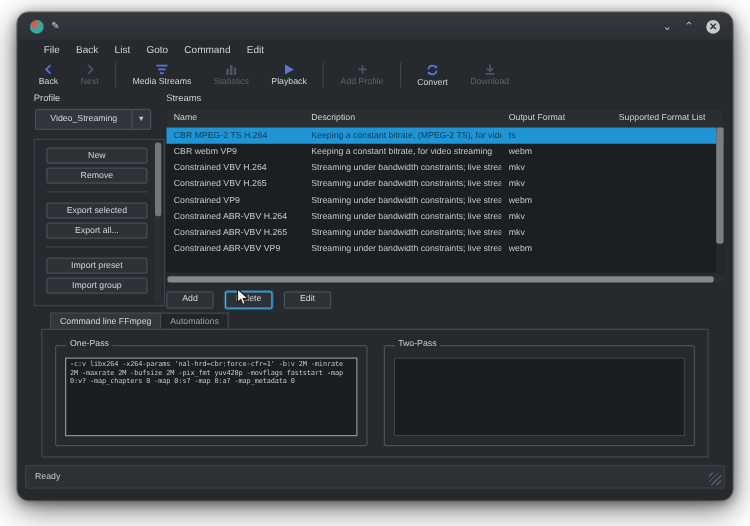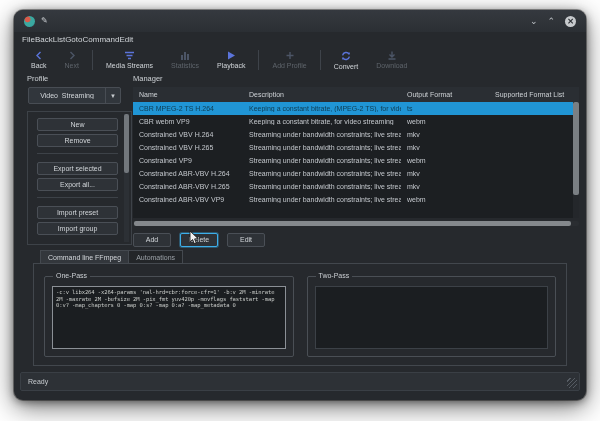--- a/index.html
+++ b/index.html
@@ -17,21 +17,21 @@
     background:radial-gradient(circle at 32% 30%, #d95b4a 0 24%, #3aa8a0 32% 68%, #1f5f6b 100%);
     flex:0 0 auto; }
   .pencil-icon { font-size:8px; color:#c9ccd0; margin-left:6px; line-height:1; }
   .win-title { position:absolute; left:0; right:0; text-align:center; font-size:8px; color:#b9bdc2; pointer-events:none; }
   .win-controls { margin-left:auto; display:flex; gap:10px; align-items:center; z-index:1; }
   .wc { font-size:9px; color:#bfc3c8; line-height:1; }
   .wc-close { width:11px; height:11px; border-radius:50%; background:#c7cacd; color:#2b2f34;
     font-size:8px; display:flex; align-items:center; justify-content:center; font-weight:bold; }
 
   
-  .menubar { height:14px; display:flex; align-items:center; padding:0 8px; }
+  .menubar { height:14px; display:flex; align-items:center; gap:13px; padding:0 21px; }
   .menu-item { font-size:8px; color:#d0d4d8; }
 
   
   .toolbar { height:28px; display:flex; align-items:center; padding:0 8px; }
   .tb-item { display:flex; flex-direction:column; align-items:center; justify-content:center;
     gap:2px; padding:0 9px; height:26px; }
   .tb-item .lbl { font-size:7px; color:#d2d6da; white-space:nowrap; }
   .tb-item.disabled .lbl { color:#5e646b; }
   .tb-item svg { display:block; }
   .tb-sep { width:1px; height:20px; background:#3e434a; margin:0 4px; }
@@ -214,21 +214,21 @@
         <hr class="psep">
         <button class="pbtn">Import preset</button>
         <button class="pbtn">Import group</button>
         <div class="preset-scrollbar">
             <div class="thumb"></div>
           </div>
       </div>
     </div>
 
     <div class="profiles-col">
-      <div class="section-label">Manager</div>
+      <div class="section-label">Streams</div>
       <div class="profiles-table">
         <div class="thead">
           <span>Name</span>
           <span>Description</span>
           <span>Output Format</span>
           <span>Supported Format List</span>
         </div>
         <div class="trow selected">
           <span>CBR MPEG-2 TS H.264</span>
             <span>Keeping a constant bitrate, (MPEG-2 TS), for video str...</span>

